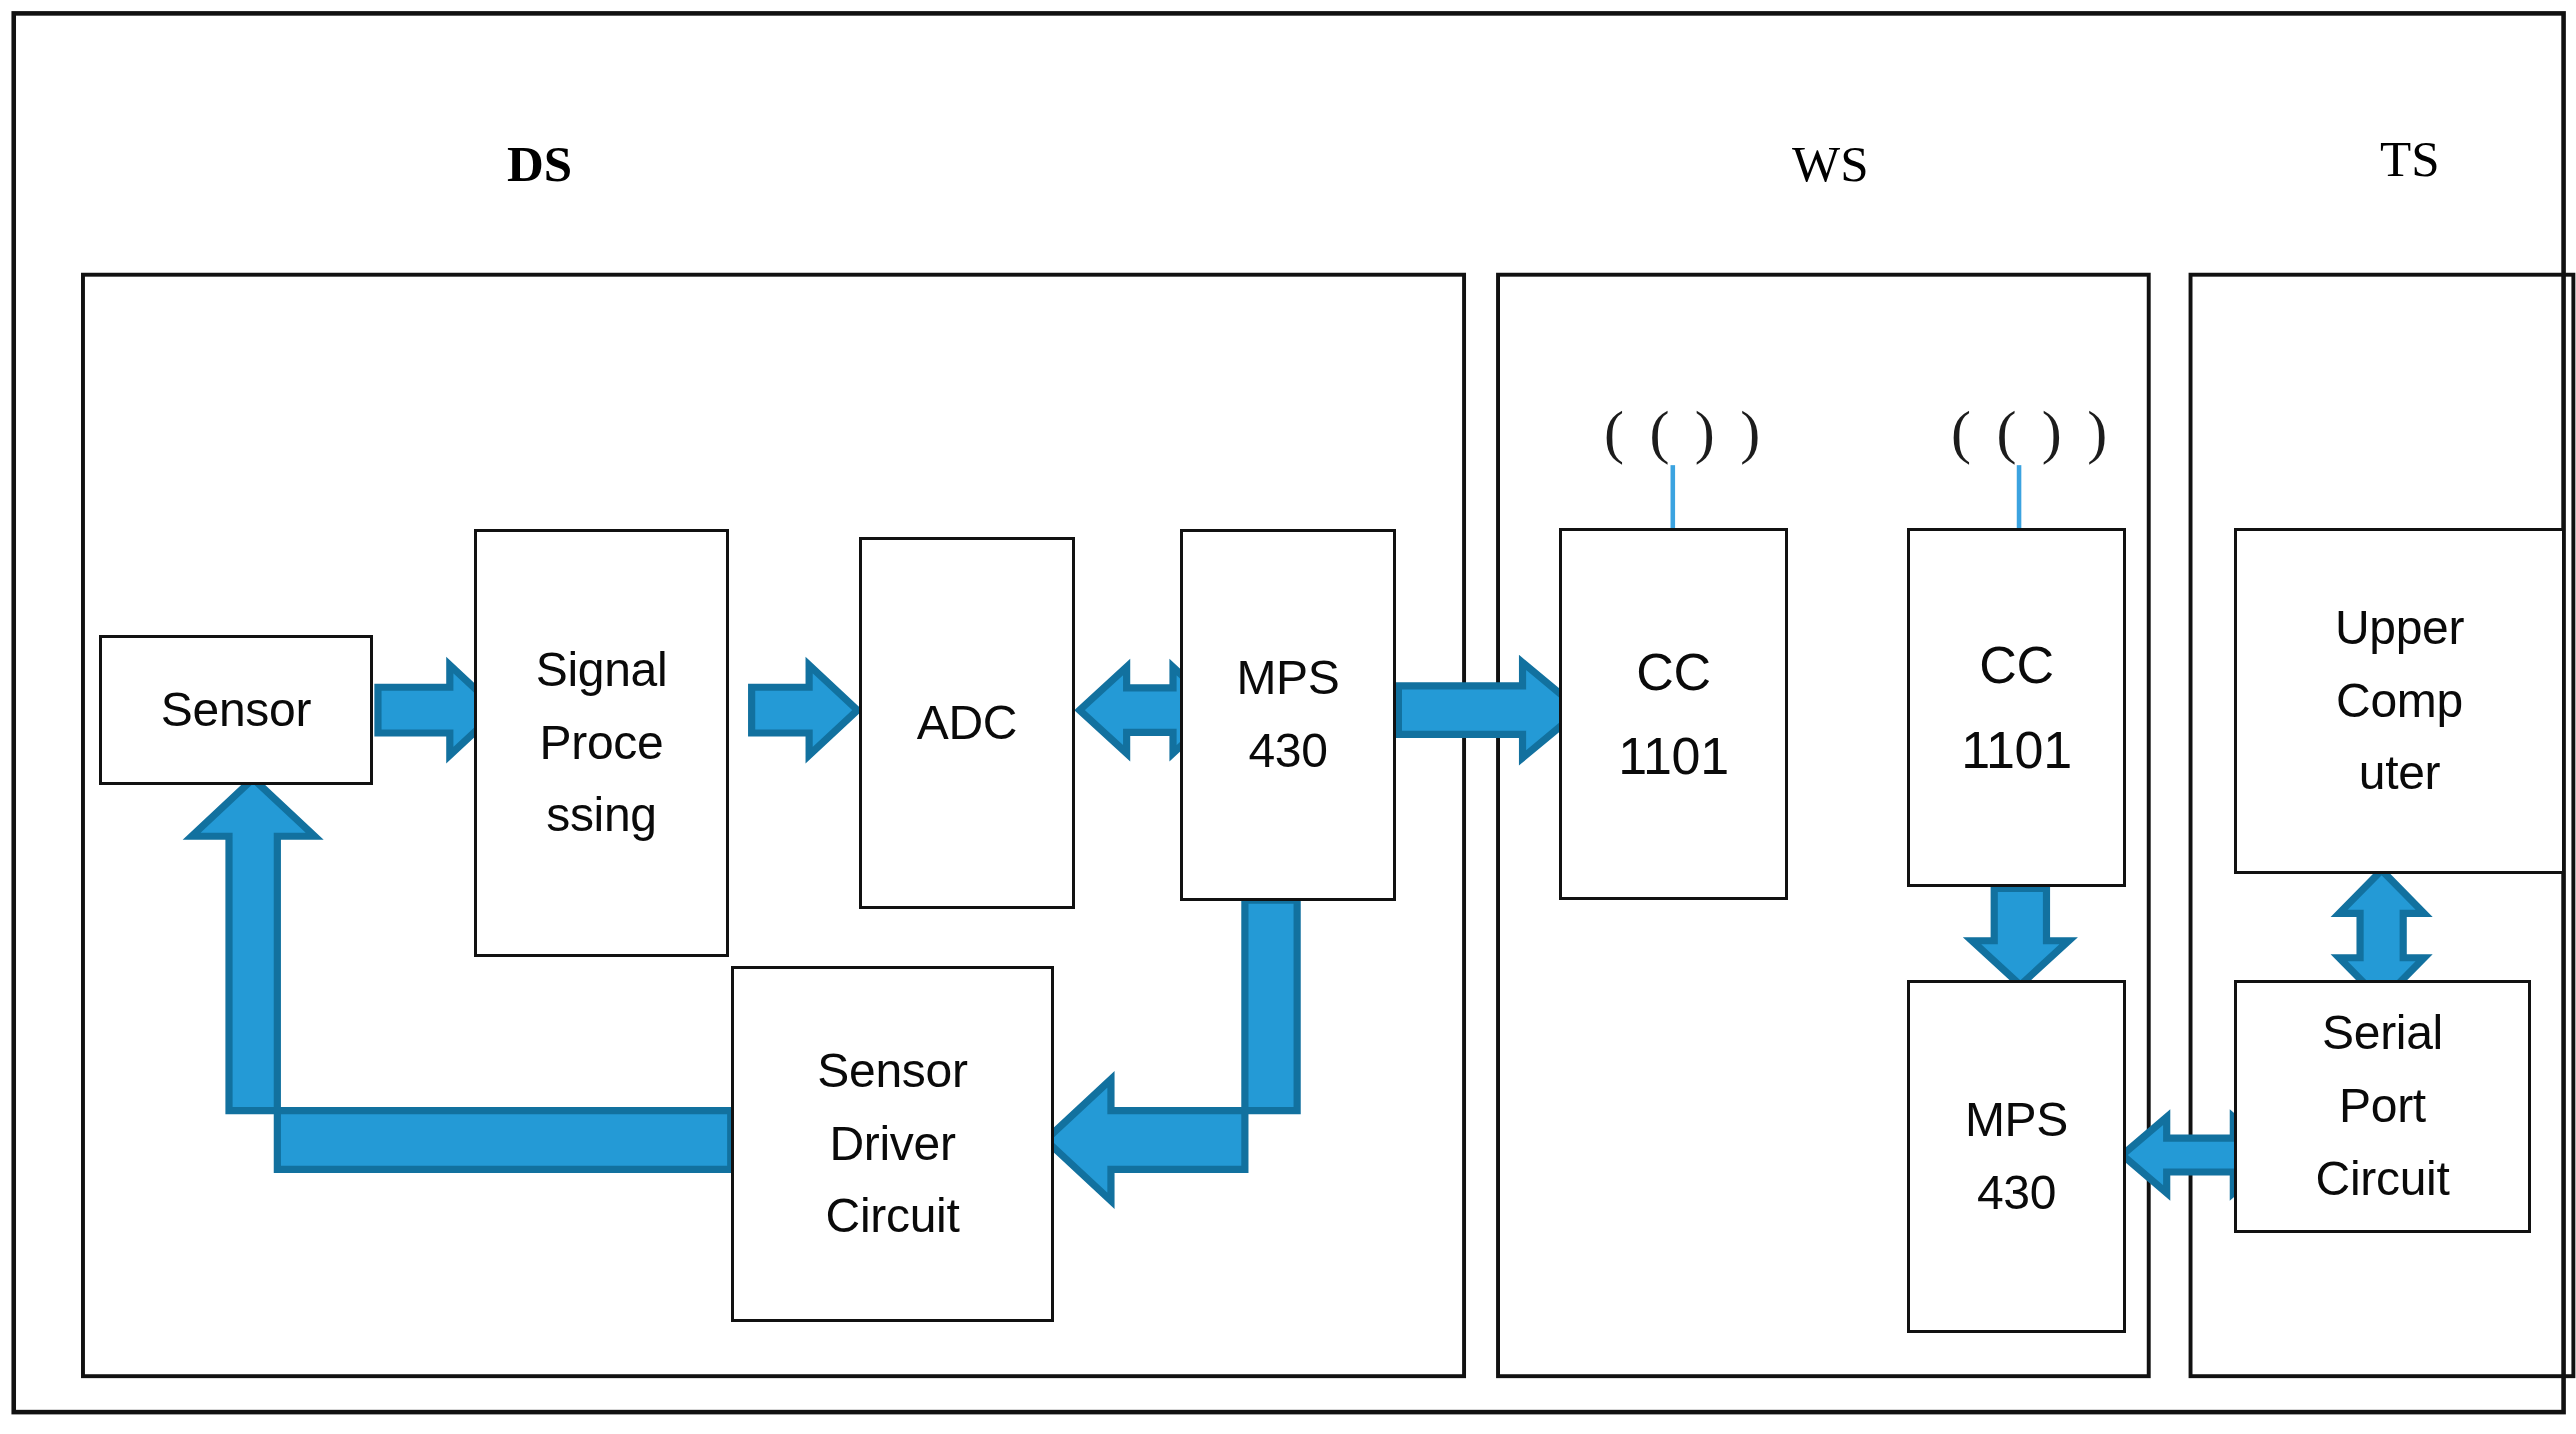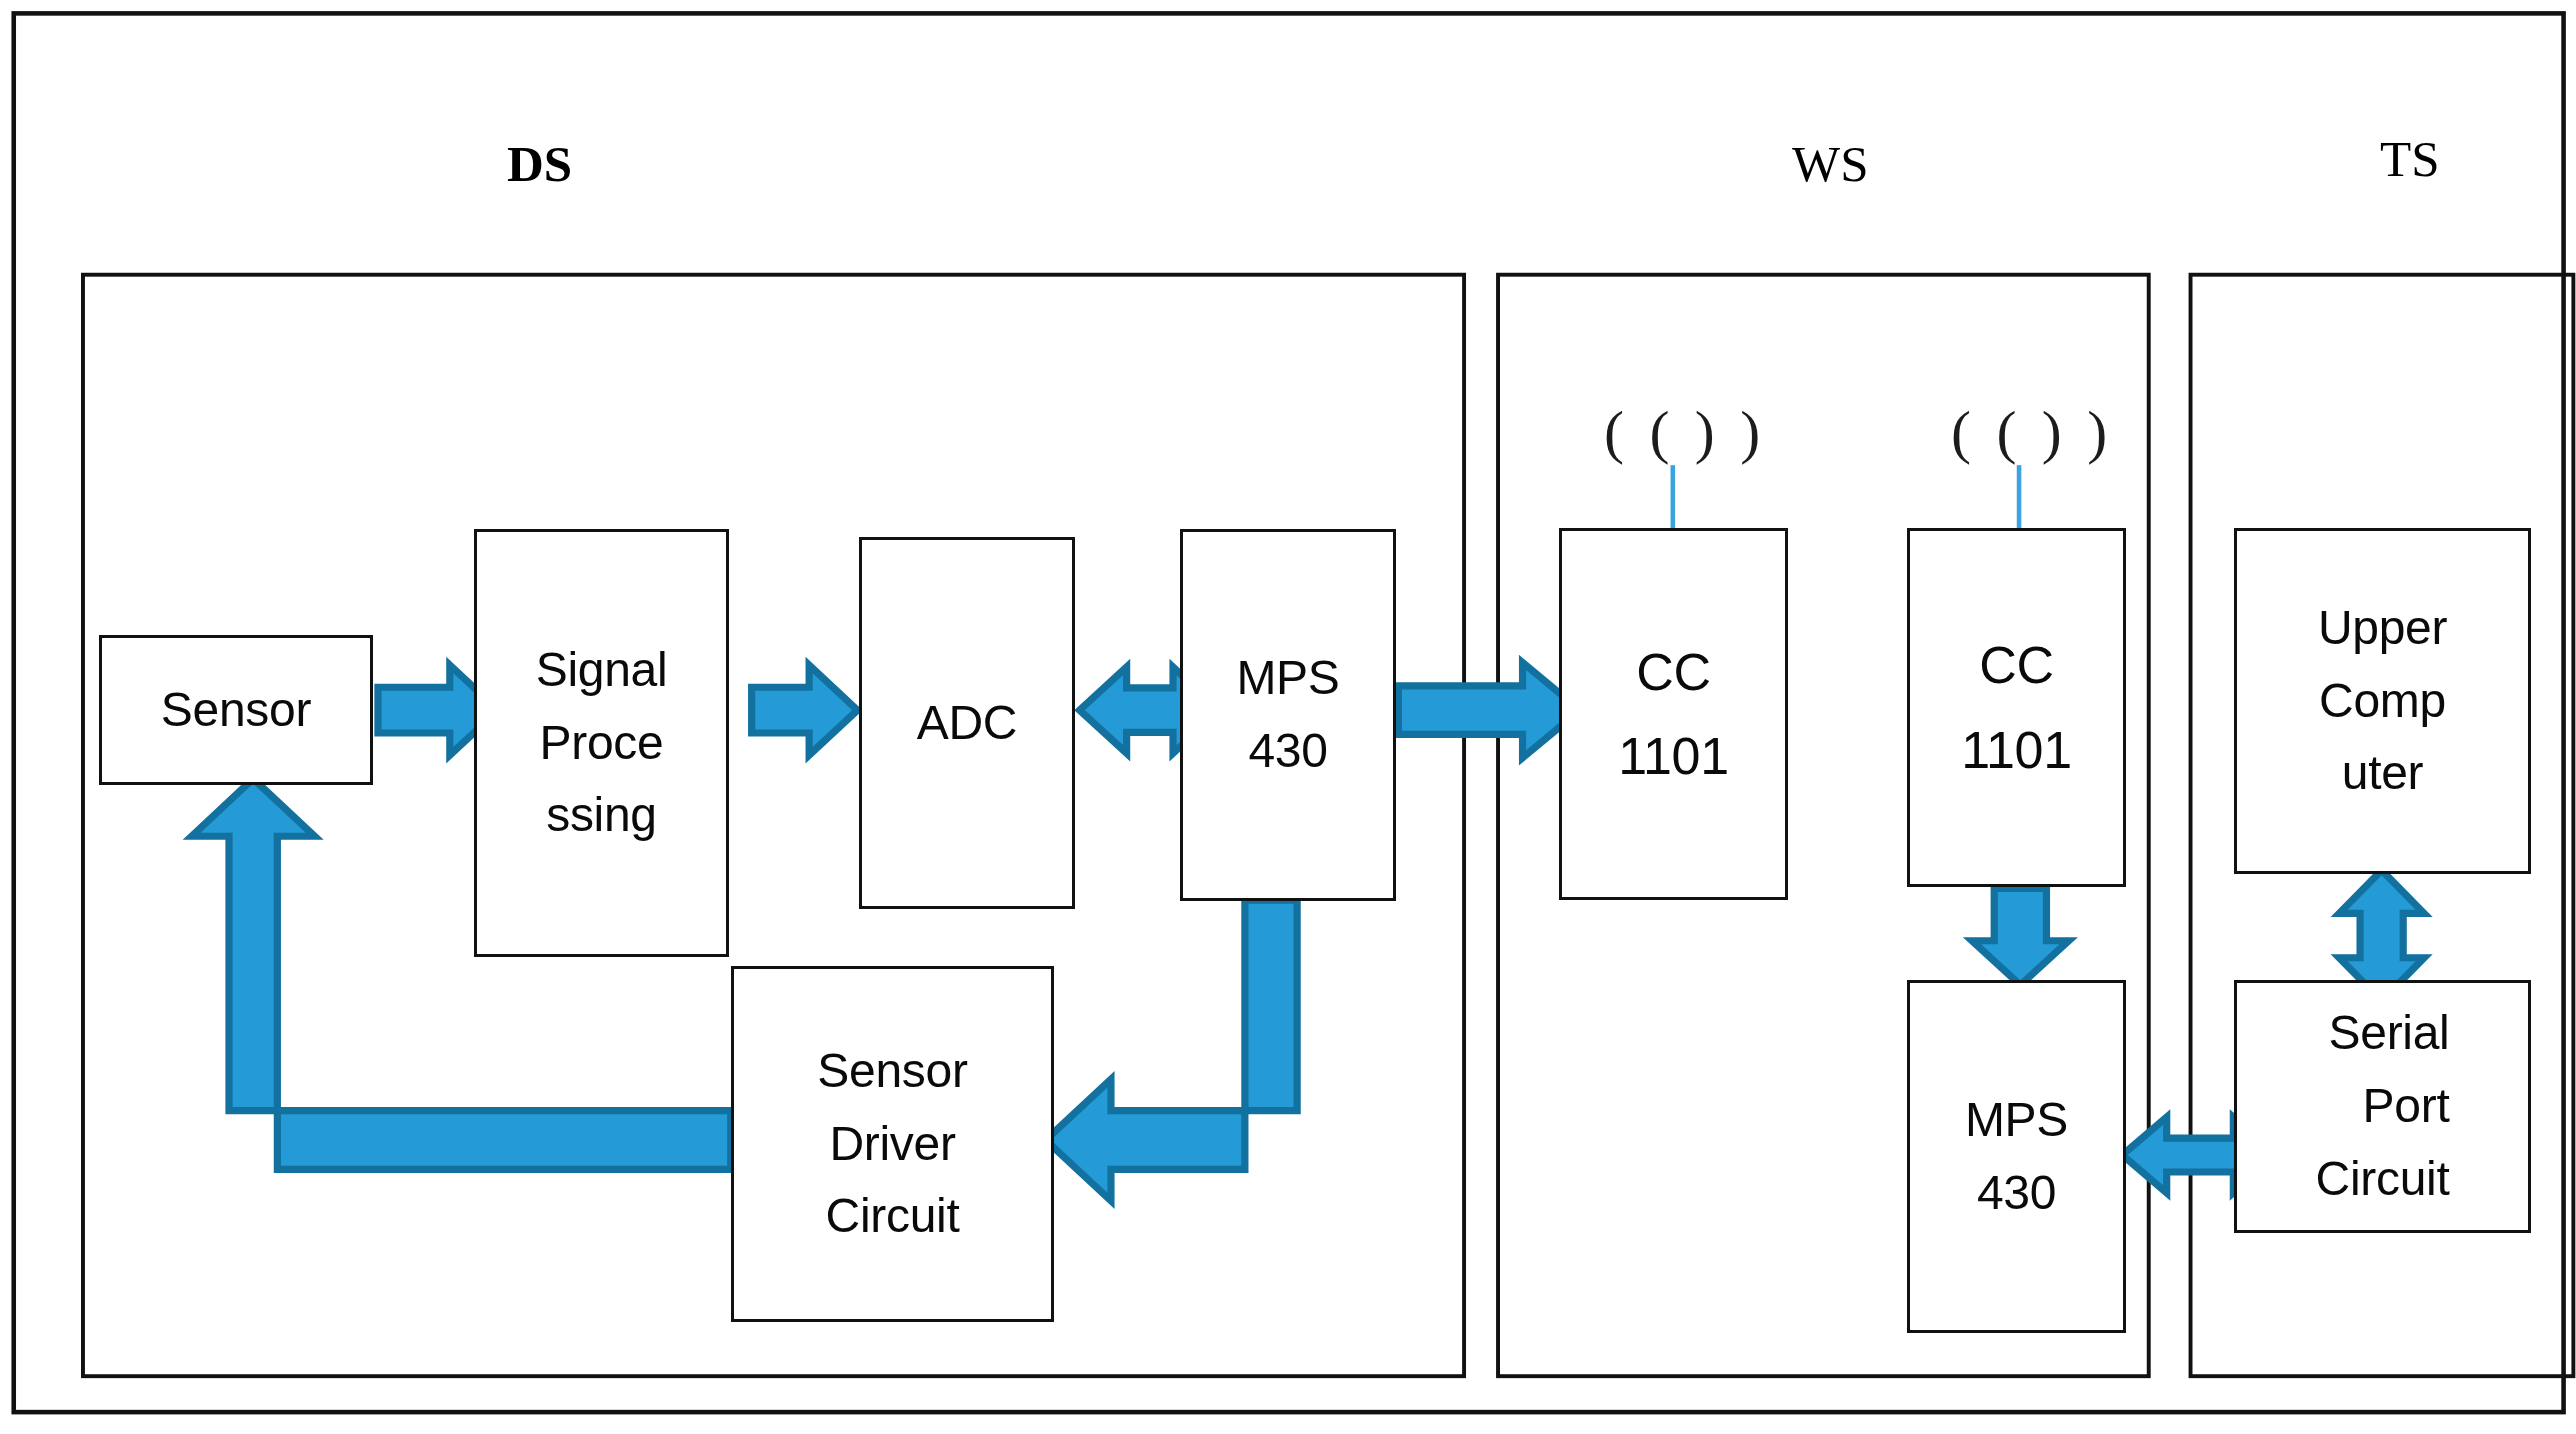--- a/index.html
+++ b/index.html
@@ -102,26 +102,26 @@
   <div class="box serif" style="left:1907px;top:528px;width:219px;height:359px;">
     <span class="txt">CC
 1101</span>
   </div>
 
   <div class="box" style="left:1907px;top:980px;width:219px;height:353px;">
     <span class="txt">MPS
 430</span>
   </div>
 
-  <div class="box" style="left:2234px;top:528px;width:297px;height:346px;">
+  <div class="box" style="left:2234px;top:528px;width:331px;height:346px;">
     <span class="txt">Upper
 Comp
 uter</span>
   </div>
 
-  <div class="box" style="left:2234px;top:980px;width:297px;height:253px;text-align:right;">
+  <div class="box" style="left:2234px;top:980px;width:297px;height:253px;">
     <span class="txt">Serial
 Port
 Circuit</span>
   </div>
 
 </div>
 
 
 </body></html>

